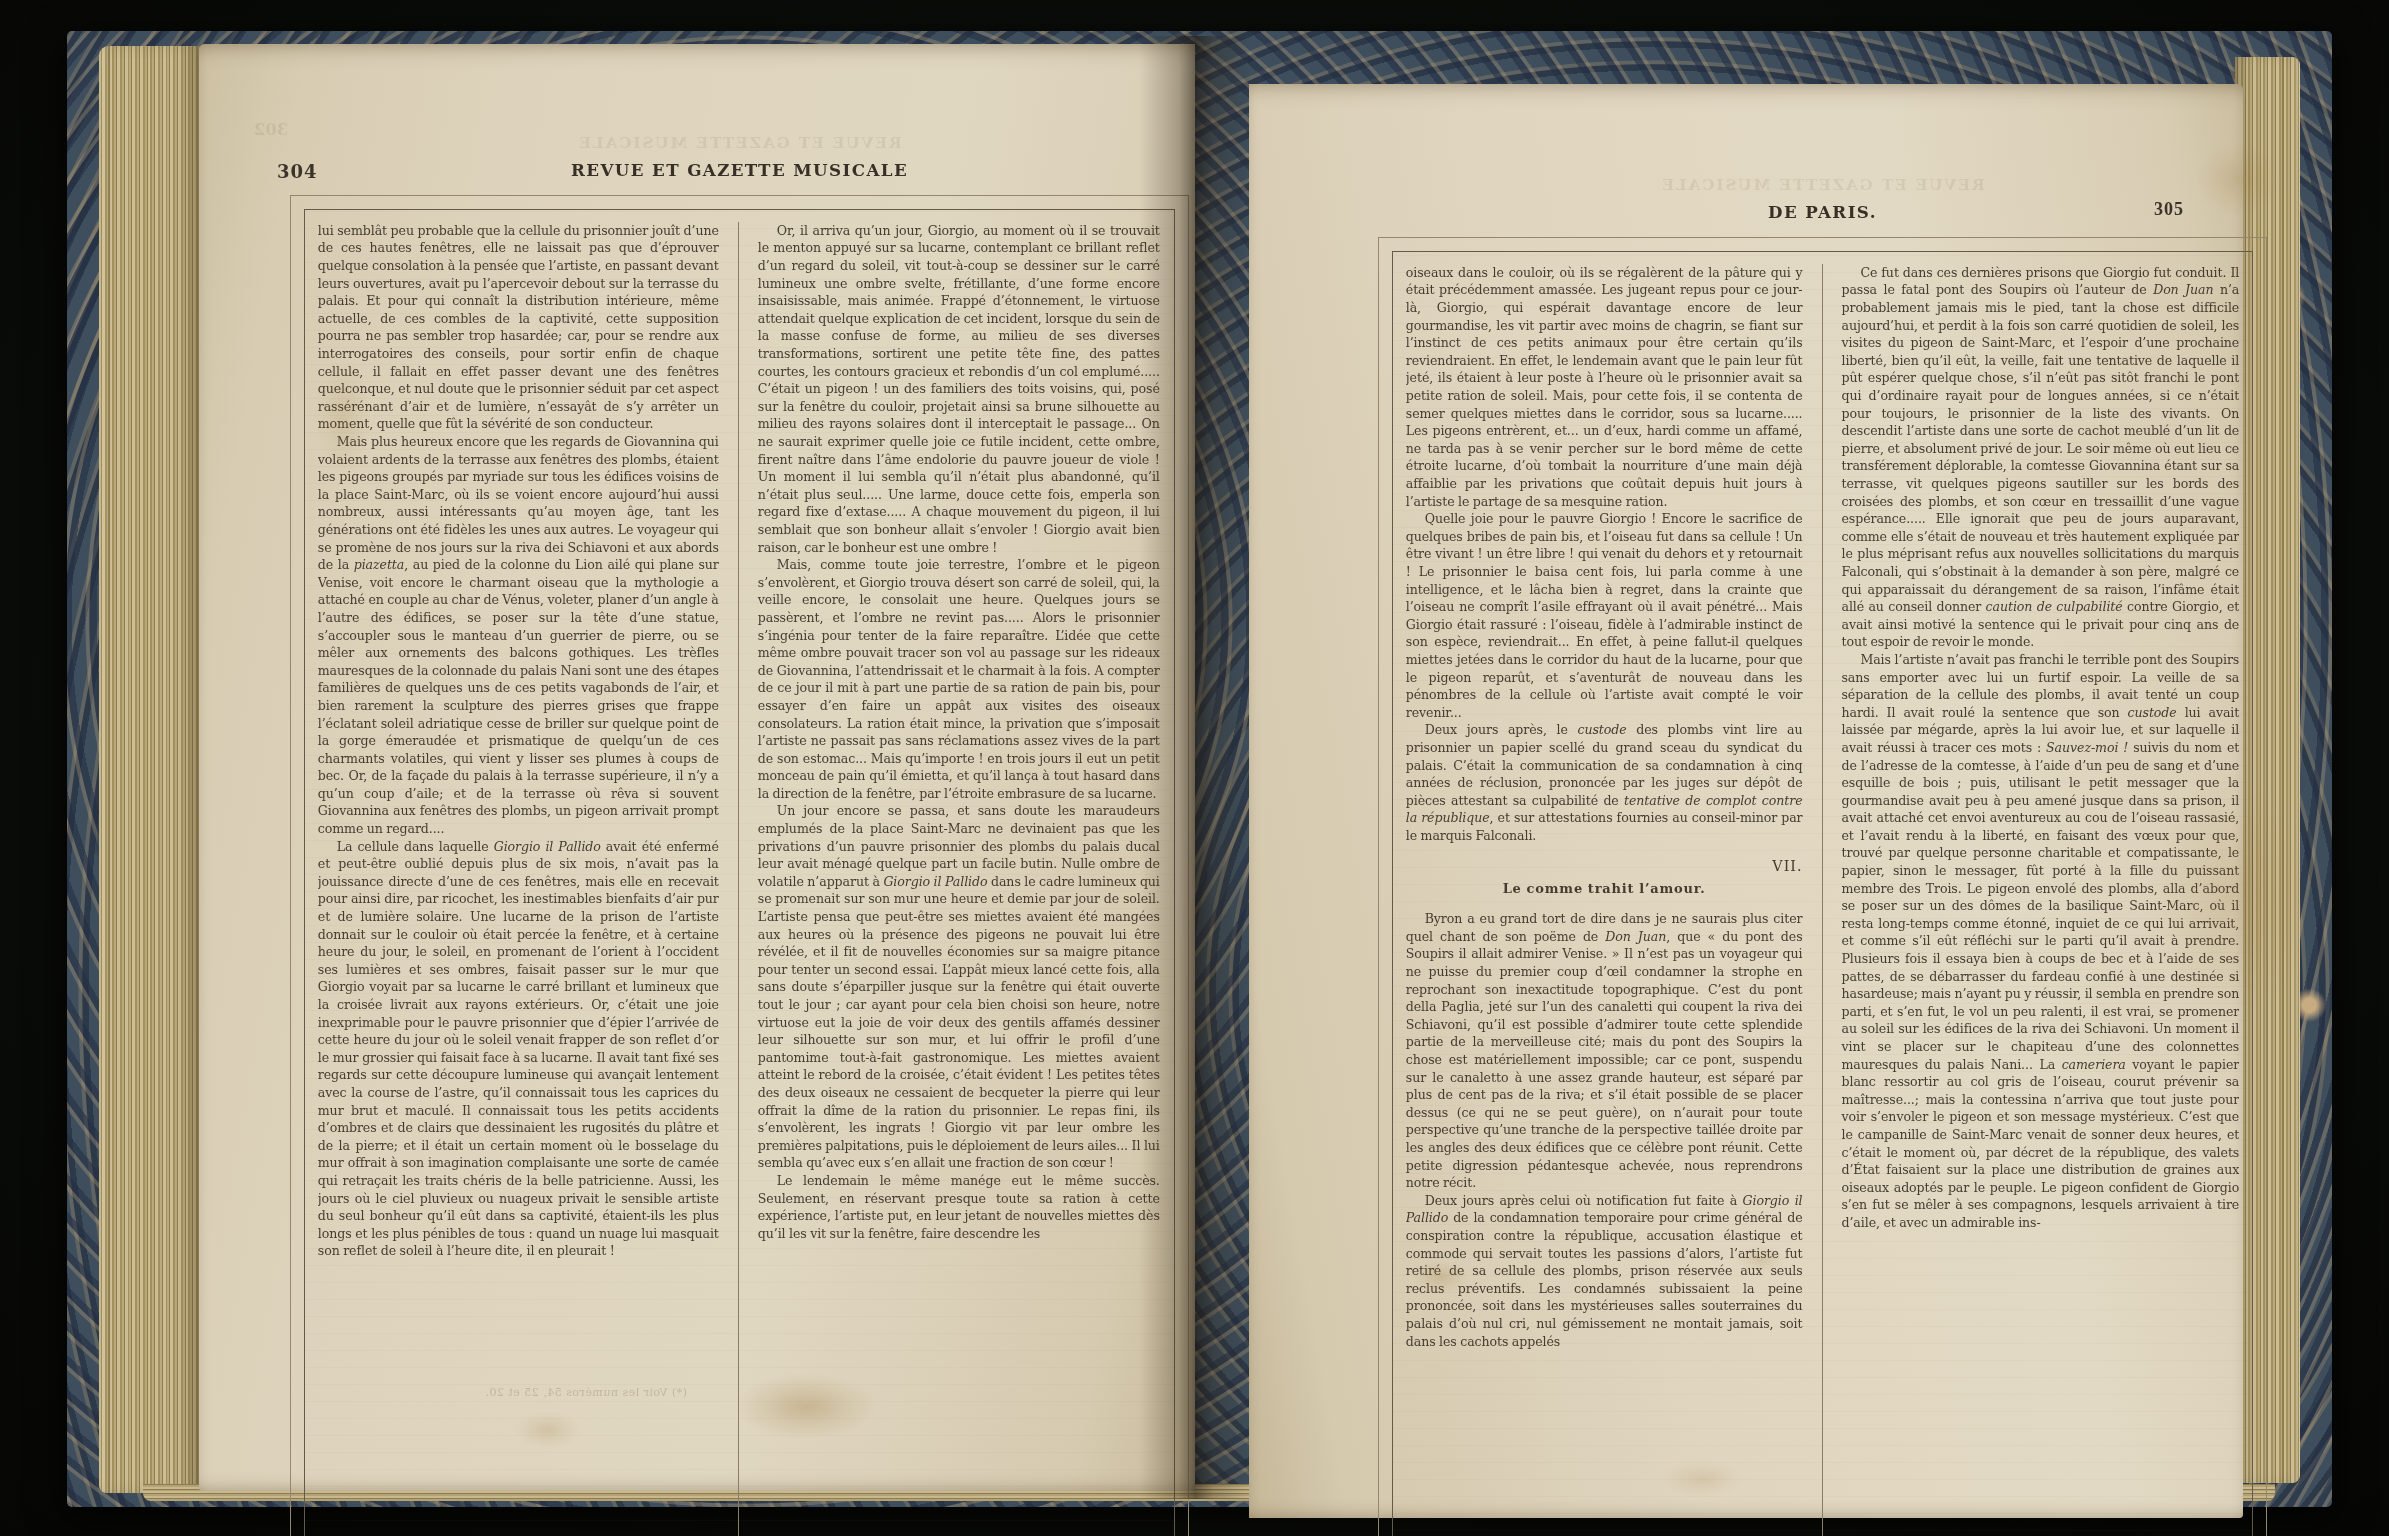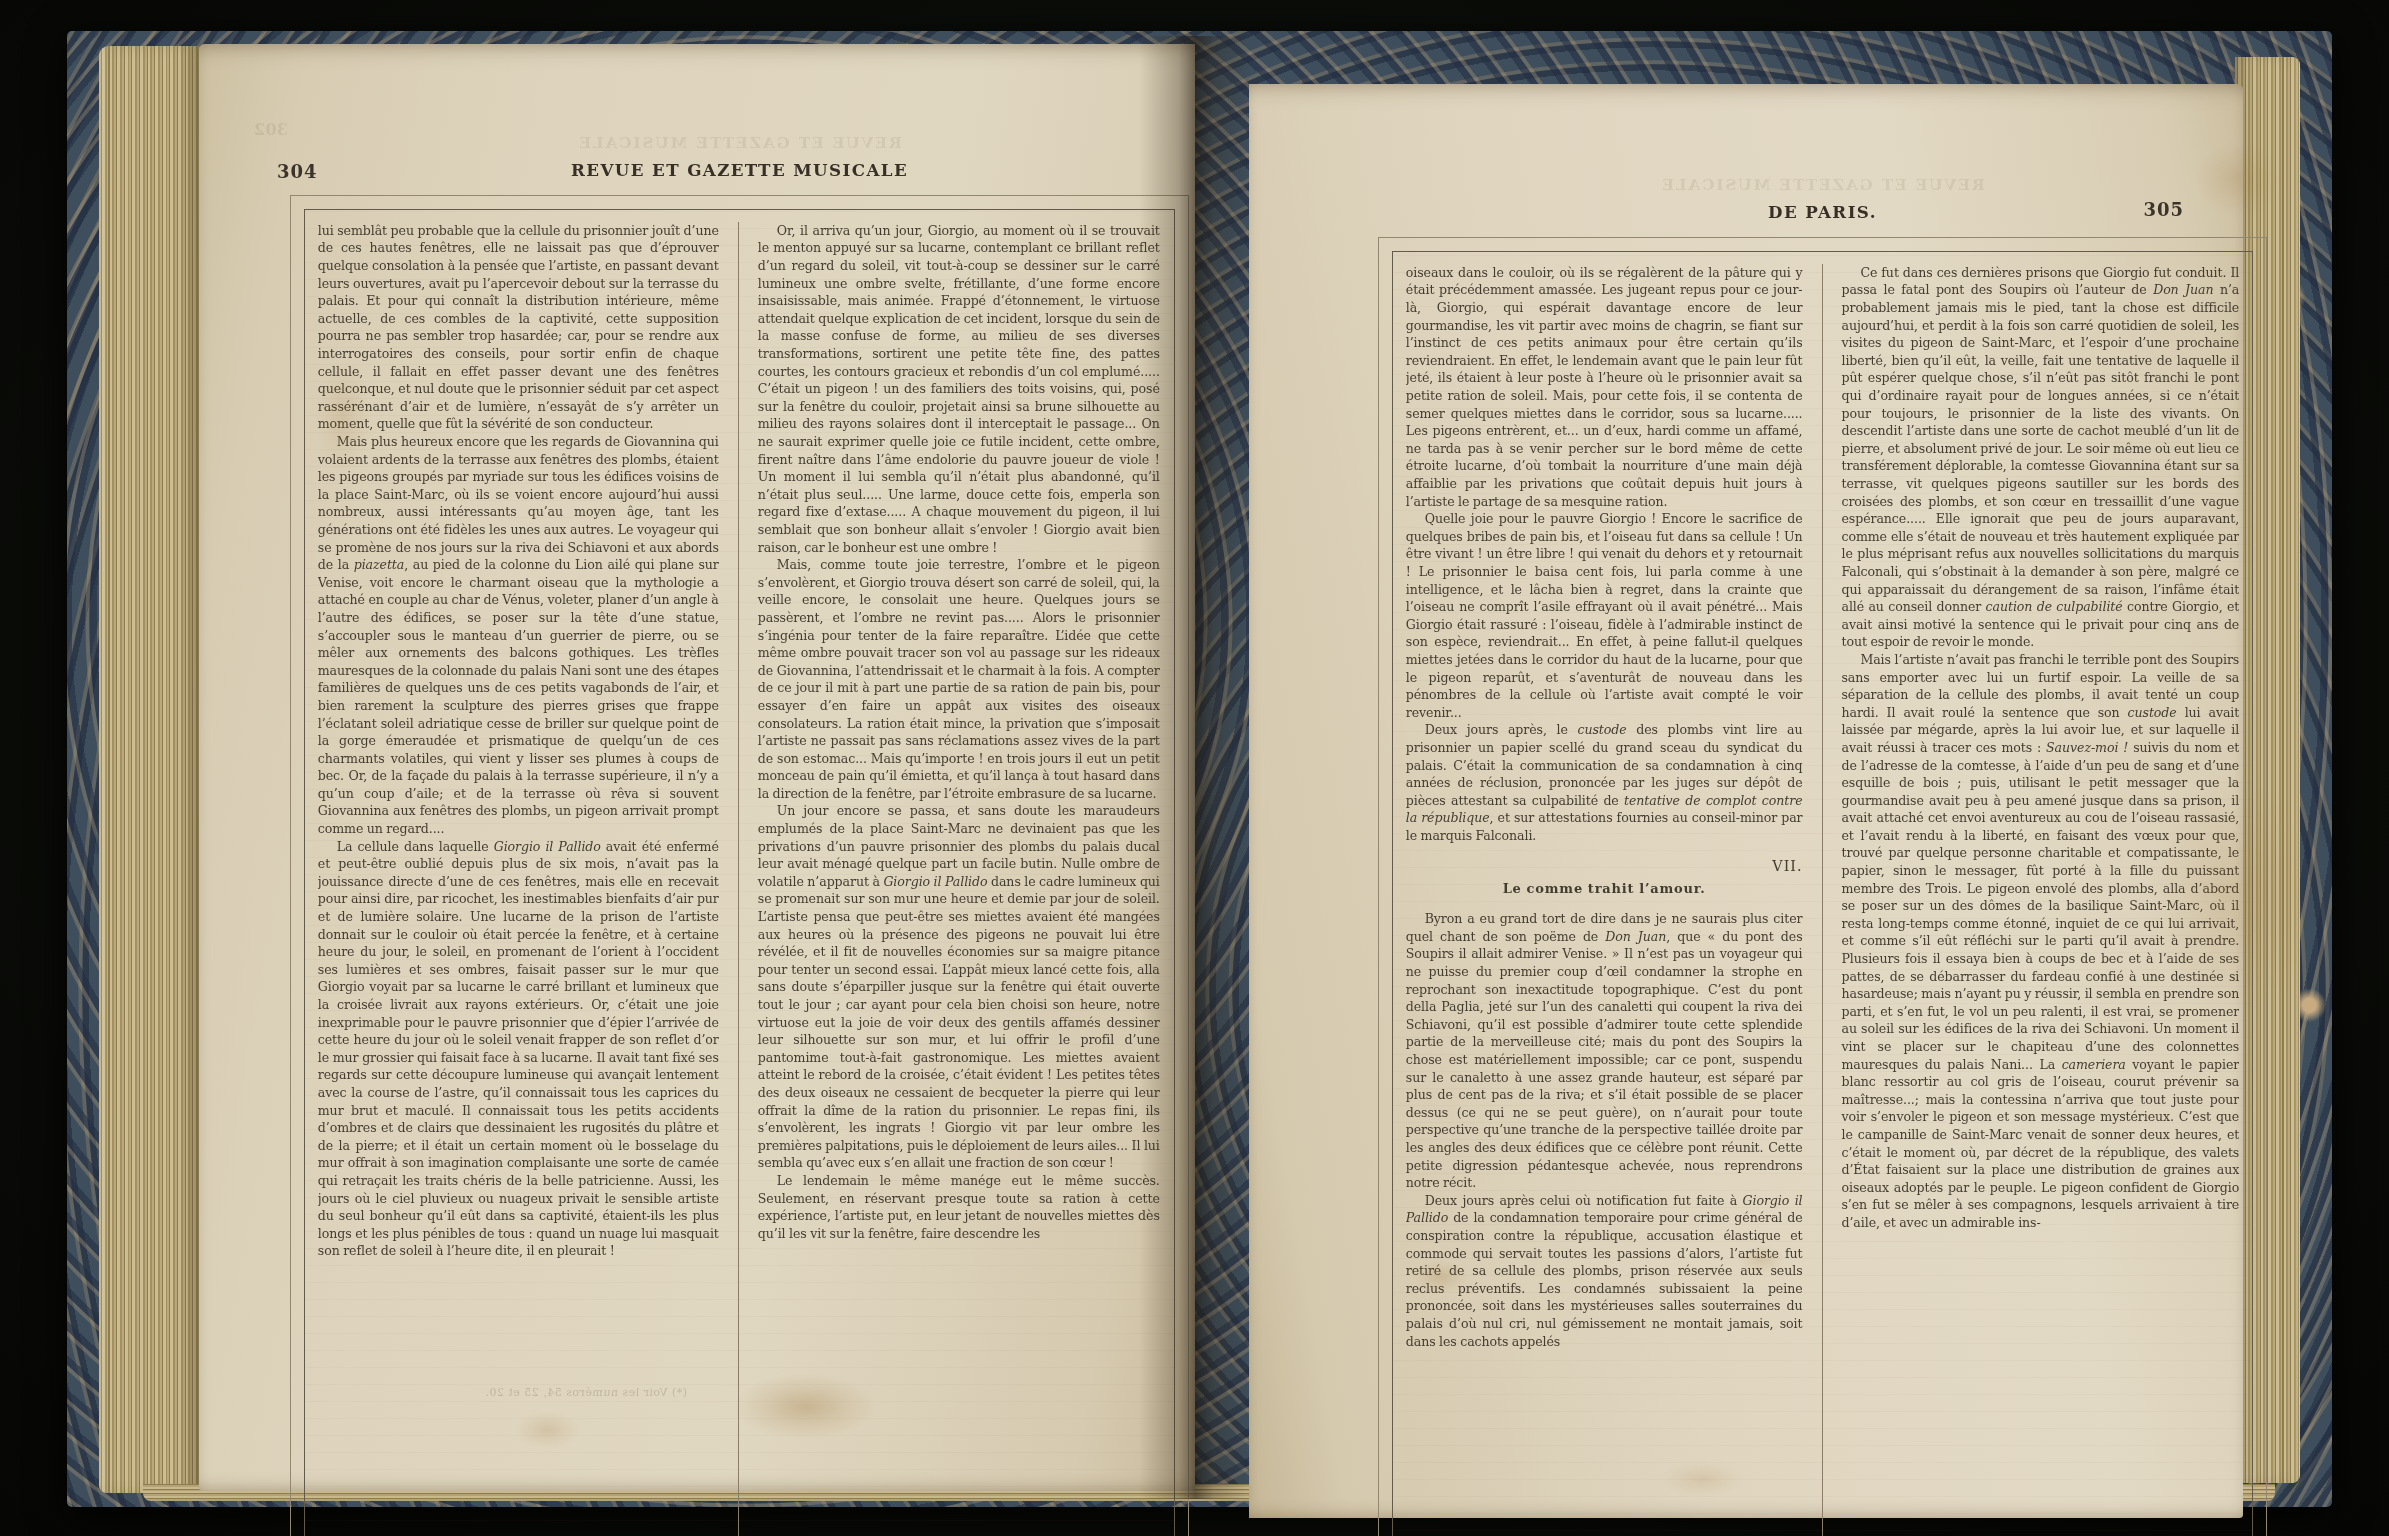--- a/index.html
+++ b/index.html
@@ -130,21 +130,21 @@
 
     <div class="stain" style="left:535px; top:1329px; width:143px; height:67px;"></div>
     <div class="stain" style="left:315px; top:1367px; width:67px; height:38px; opacity:.6;"></div>
     <div class="stain" style="left:115px; top:315px; width:57px; height:115px; opacity:.5;"></div>
   </div>
 
   <div class="page right">
     <div class="ghost head" style="left:129px; top:92px; width:889px;">REVUE ET GAZETTE MUSICALE</div>
 
     <div class="runhead" style="left:129px; top:118px; width:889px;">DE PARIS.</div>
-    <div class="pagenum" style="right:59px; top:115px;">305</div>
+    <div class="pagenum" style="right:59px; top:115px;font-family:Liberation Serif, serif;">305</div>
 
     <div class="frame-outer" style="left:129px; top:153px; width:889px; height:1479px;">
       <div class="frame-inner">
         <div class="col first">
             <p class="para cont">oiseaux dans le couloir, où ils se régalèrent de la pâture qui y était précédemment amassée. Les jugeant repus pour ce jour-là, Giorgio, qui espérait davantage encore de leur gourmandise, les vit partir avec moins de chagrin, se fiant sur l’instinct de ces petits animaux pour être certain qu’ils reviendraient. En effet, le lendemain avant que le pain leur fût jeté, ils étaient à leur poste à l’heure où le prisonnier avait sa petite ration de soleil. Mais, pour cette fois, il se contenta de semer quelques miettes dans le corridor, sous sa lucarne..... Les pigeons entrèrent, et... un d’eux, hardi comme un affamé, ne tarda pas à se venir percher sur le bord même de cette étroite lucarne, d’où tombait la nourriture d’une main déjà affaiblie par les privations que coûtait depuis huit jours à l’artiste le partage de sa mesquine ration.</p>
             <p class="para">Quelle joie pour le pauvre Giorgio ! Encore le sacrifice de quelques bribes de pain bis, et l’oiseau fut dans sa cellule ! Un être vivant ! un être libre ! qui venait du dehors et y retournait ! Le prisonnier le baisa cent fois, lui parla comme à une intelligence, et le lâcha bien à regret, dans la crainte que l’oiseau ne comprît l’asile effrayant où il avait pénétré... Mais Giorgio était rassuré : l’oiseau, fidèle à l’admirable instinct de son espèce, reviendrait... En effet, à peine fallut-il quelques miettes jetées dans le corridor du haut de la lucarne, pour que le pigeon reparût, et s’aventurât de nouveau dans les pénombres de la cellule où l’artiste avait compté le voir revenir...</p>
             <p class="para">Deux jours après, le <i>custode</i> des plombs vint lire au prisonnier un papier scellé du grand sceau du syndicat du palais. C’était la communication de sa condamnation à cinq années de réclusion, prononcée par les juges sur dépôt de pièces attestant sa culpabilité de <i>tentative de complot contre la république</i>, et sur attestations fournies au conseil-minor par le marquis Falconali.</p>
             <div class="sec-num">VII.</div>
             <div class="sec-title">Le comme trahit l’amour.</div>
             <p class="para">Byron a eu grand tort de dire dans je ne saurais plus citer quel chant de son poëme de <i>Don Juan</i>, que « du pont des Soupirs il allait admirer Venise. » Il n’est pas un voyageur qui ne puisse du premier coup d’œil condamner la strophe en reprochant son inexactitude topographique. C’est du pont della Paglia, jeté sur l’un des canaletti qui coupent la riva dei Schiavoni, qu’il est possible d’admirer toute cette splendide partie de la merveilleuse cité; mais du pont des Soupirs la chose est matériellement impossible; car ce pont, suspendu sur le canaletto à une assez grande hauteur, est séparé par plus de cent pas de la riva; et s’il était possible de se placer dessus (ce qui ne se peut guère), on n’aurait pour toute perspective qu’une tranche de la perspective taillée droite par les angles des deux édifices que ce célèbre pont réunit. Cette petite digression pédantesque achevée, nous reprendrons notre récit.</p>

